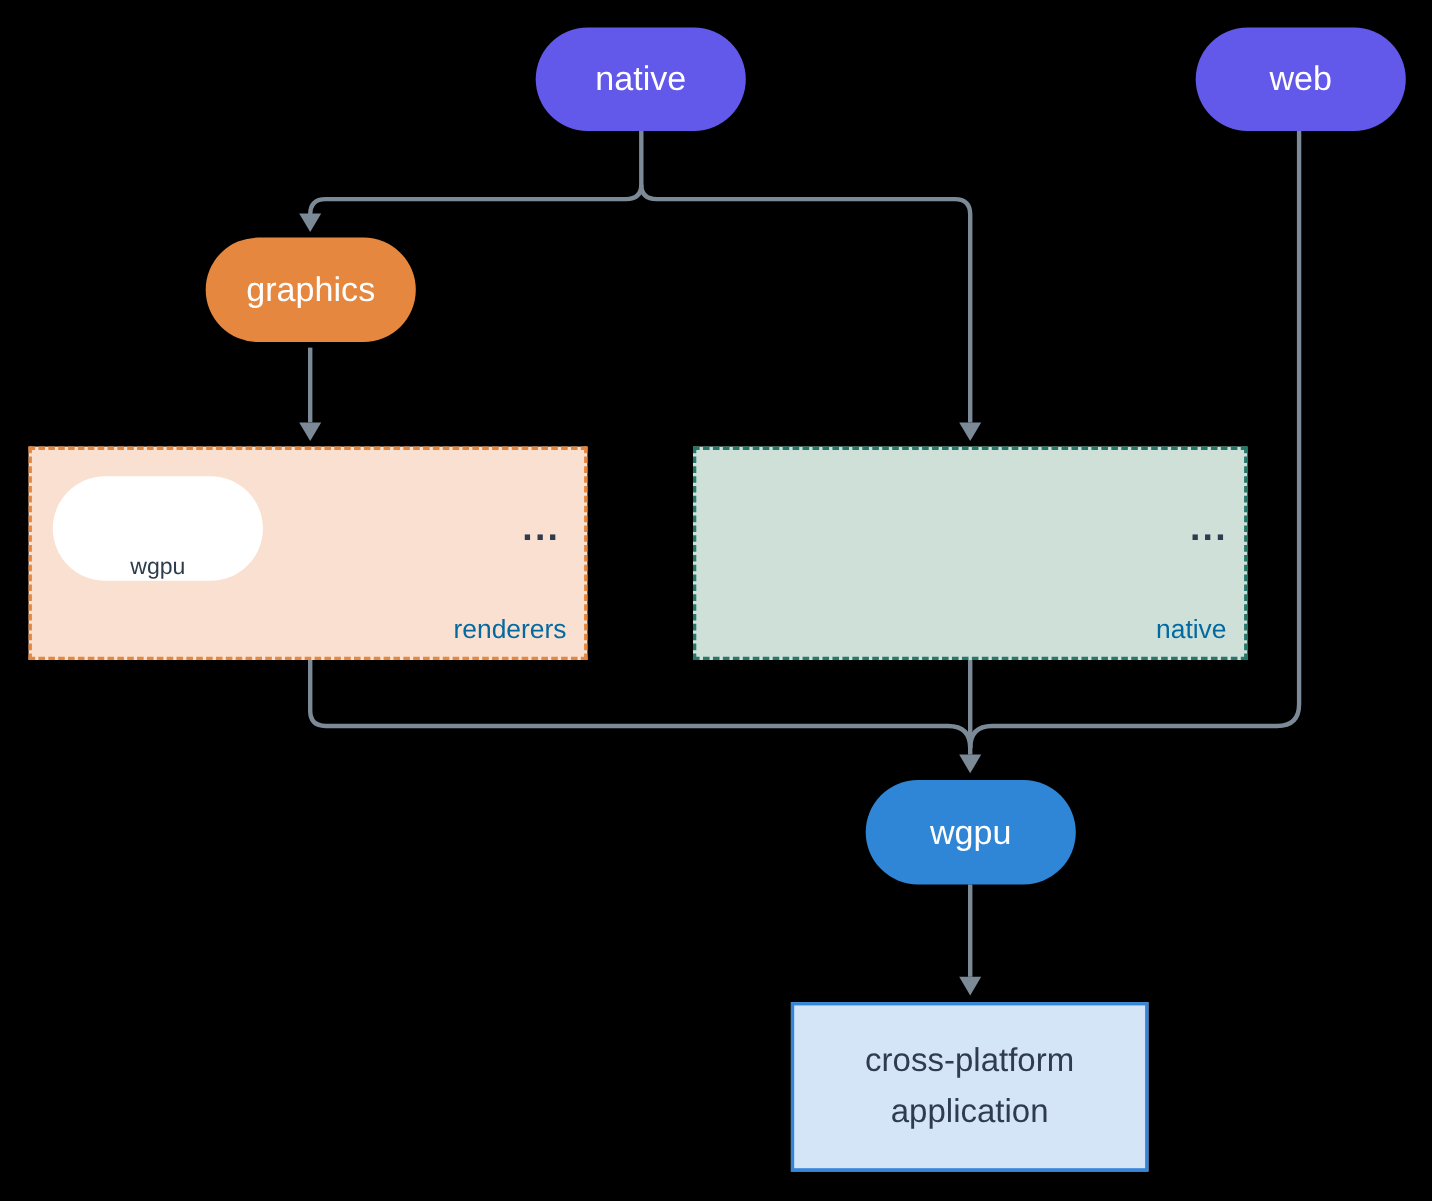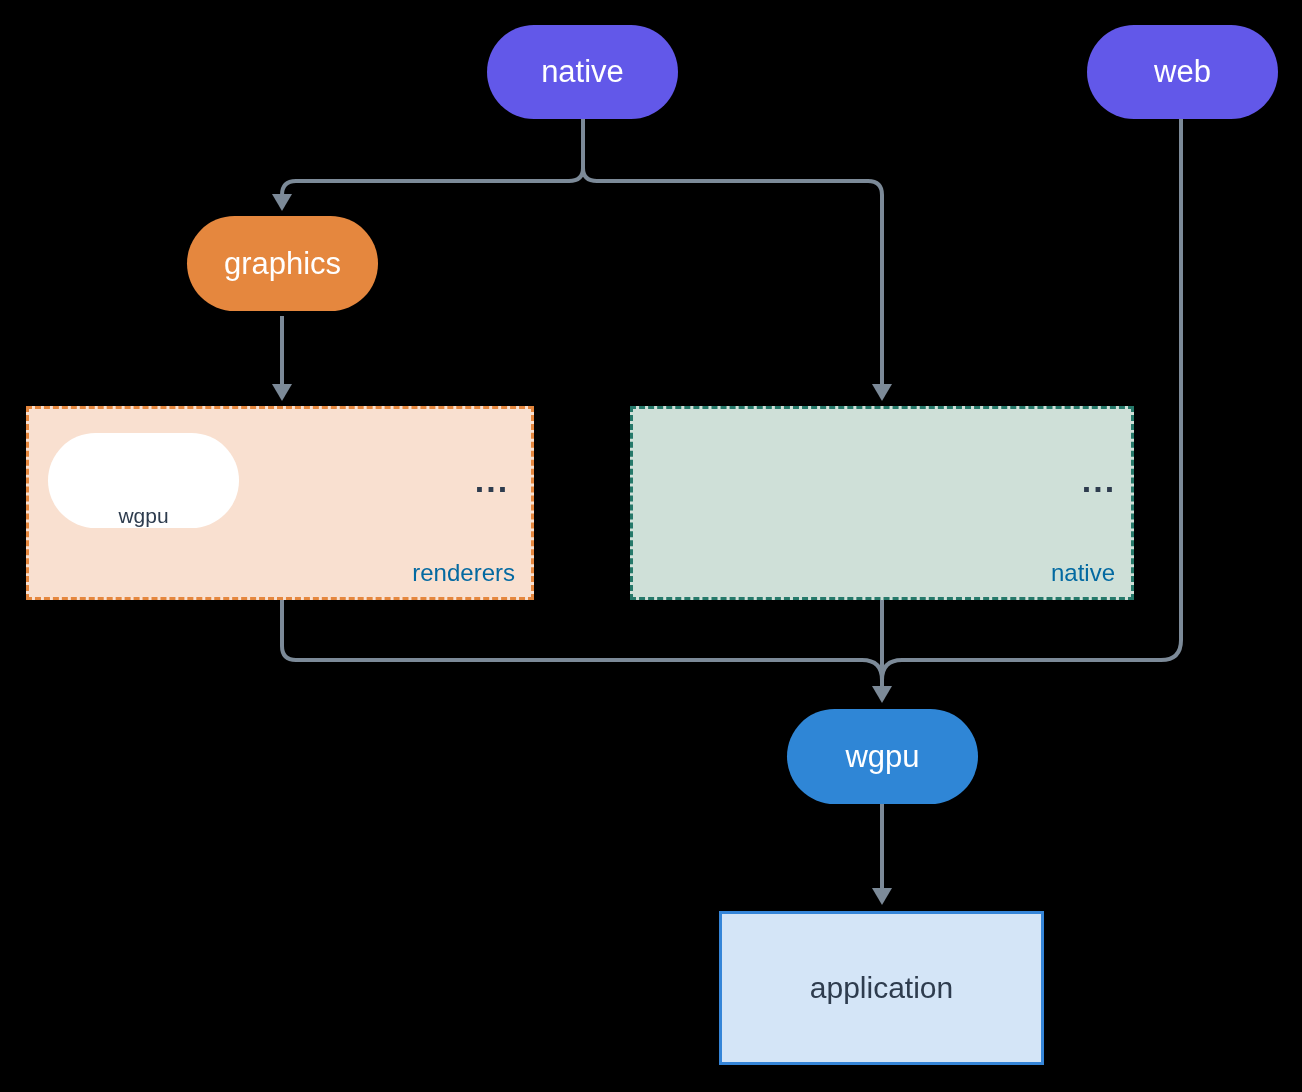--- a/index.html
+++ b/index.html
@@ -143,16 +143,17 @@
   <div class="group shells">
     <div class="ellipsis" style="left:436px;">...</div>
     <div class="group-label">native</div>
   </div>
 
   <div class="pill iced" style="left:787px; top:709px; width:191px; height:95px;">
     <span>wgpu</span>
   </div>
 
   <div class="app-box">
+    <span>cross-platform</span>
     <span>application</span>
   </div>
 
 </div>
 
 </body></html>

